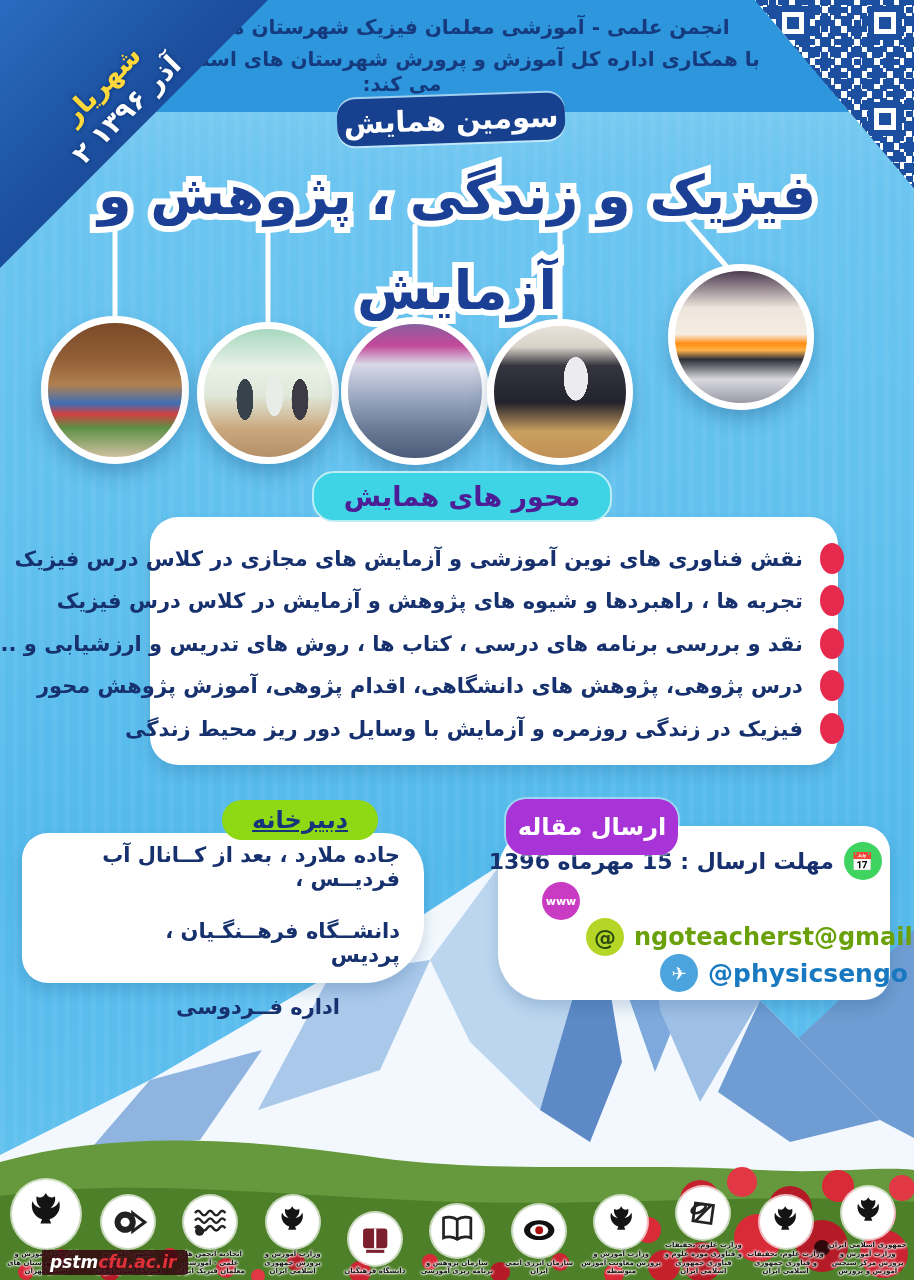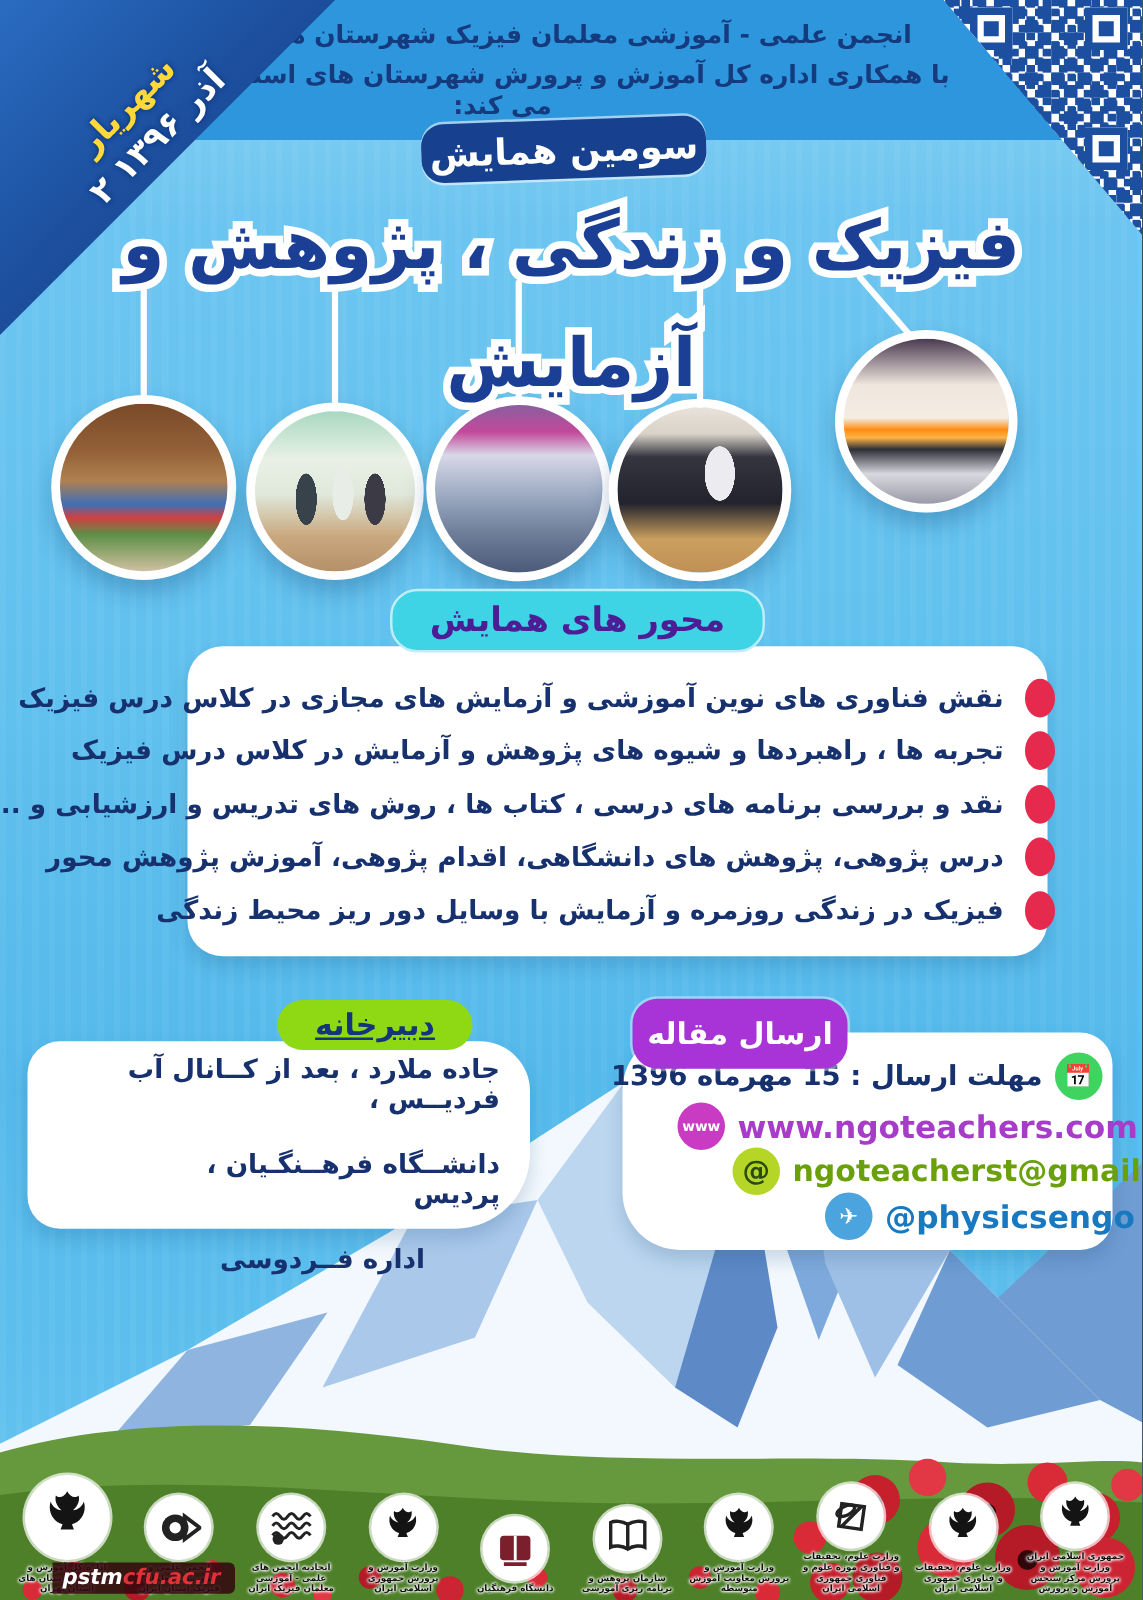--- a/index.html
+++ b/index.html
@@ -215,21 +215,20 @@
   <div class="sub-pill">
     <span>ارسال مقاله</span>
   </div>
   <div class="sub-panel">
     <div class="sub-row row-deadline">
       <span class="badge cal">📅</span>
       <span class="txt">مهلت ارسال : 15 مهرماه 1396</span>
     </div>
     <div class="sub-row row-www">
       <span class="badge www">www</span>
-      <span class="txt">www.ngoteachers.com</span>
     </div>
     <div class="sub-row row-email">
       <span class="badge at">@</span>
       <span class="txt">ngoteacherst@gmail.com</span>
     </div>
     <div class="sub-row row-tg">
       <span class="badge tg">✈</span>
       <span class="txt">@physicsengo</span>
     </div>
   </div>
@@ -330,20 +329,30 @@
       <div class="blob">
         <svg viewBox="0 0 24 24" fill="none" stroke="#222" stroke-width="1.8">
             <path d="M12 5 C9 3 5 3 3 4 v13 c2-1 6-1 9 1 3-2 7-2 9-1 V4 c-2-1-6-1-9 1 z"></path>
             <path d="M12 5v13"></path>
           </svg>
       </div>
       <div class="cap">سازمان پژوهش و برنامه ریزی آموزشی</div>
     </div>
     <div class="logo">
       <div class="blob">
+        <svg viewBox="0 0 24 24">
+            <ellipse cx="12" cy="12" rx="10" ry="6.5" fill="#111"></ellipse>
+            <ellipse cx="12" cy="12" rx="6" ry="4" fill="#fff"></ellipse>
+            <circle cx="12" cy="12" r="2.6" fill="#a11"></circle>
+          </svg>
+      </div>
+      <div class="cap">سازمان انرژی اتمی ایران</div>
+    </div>
+    <div class="logo">
+      <div class="blob">
         <svg viewBox="0 0 24 24" fill="#141414">
             <path d="M12 1.5c1.1 2.4 3.3 2.9 4.6 1.7.6 2.7-.8 4.8-2.3 6 2.1-.3 3.8-1.7 4.4-3.6 1.3 4.2-1.1 8.2-4.8 9.2l.8 2.1H9.3l.8-2.1c-3.7-1-6.1-5-4.8-9.2.6 1.9 2.3 3.3 4.4 3.6-1.5-1.2-2.9-3.3-2.3-6 1.3 1.2 3.5.7 4.6-1.7z"></path>
           </svg>
       </div>
       <div class="cap">وزارت آموزش و پرورش معاونت آموزش متوسطه</div>
     </div>
     <div class="logo">
       <div class="blob">
         <svg viewBox="0 0 24 24" fill="none" stroke="#222" stroke-width="1.8">
             <rect x="6" y="6" width="12" height="12" transform="rotate(8 12 12)"></rect>

